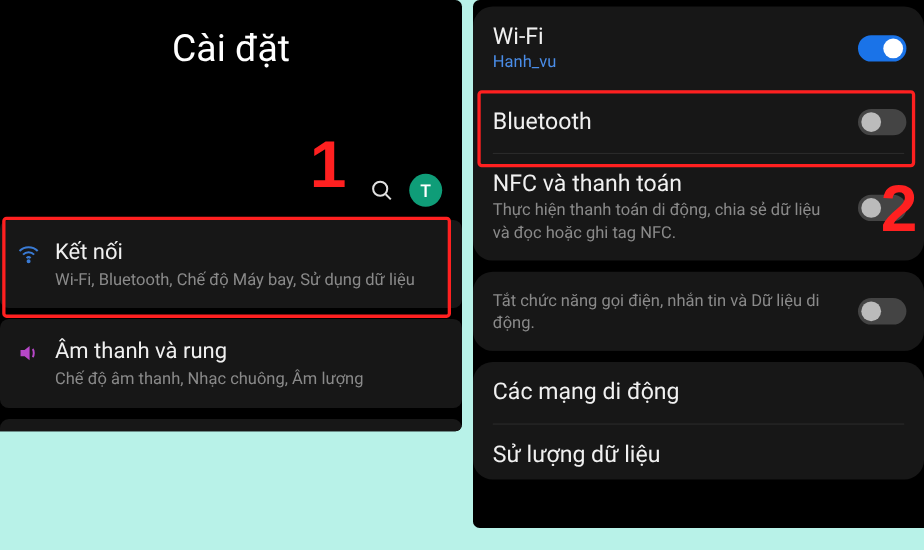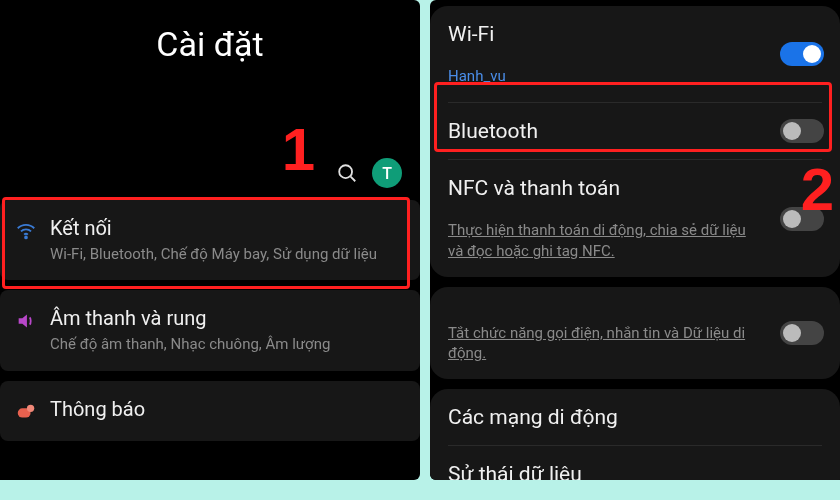--- a/index.html
+++ b/index.html
@@ -11,21 +11,21 @@
     background: #b8f2e8;
     overflow: hidden;
   }
   .screen {
     background: #000;
     position: relative;
     overflow: hidden;
   }
   .screen-left {
     width: 420px;
-    height: 480px;
+    height: 392px;
     border-radius: 0 6px 6px 0;
   }
   .screen-right {
     width: 410px;
     height: 480px;
     margin-left: 10px;
     border-radius: 6px 0 0 6px;
   }
   .title {
     color: #fff;
@@ -128,22 +128,21 @@
   .r-txt { flex: 1; padding-right: 60px; }
   .r-main {
     color: #f0f0f0;
     font-size: 21px;
     font-weight: 400;
   }
   .r-sub {
     color: #8a8a8a;
     font-size: 15px;
     line-height: 1.35;
-    margin-top: 20px;
-    text-decoration: underline;
+    margin-top: 0;
   }
   .r-sub.accent { color: #4a8de8; }
   .divider {
     height: 1px;
     background: #2a2a2a;
     margin: 0 18px;
   }
   .gap {
     height: 10px;
     background: #000;
@@ -298,21 +297,21 @@
 
     <div class="card">
       <div class="r-row">
         <div class="r-txt">
           <div class="r-main">Các mạng di động</div>
         </div>
       </div>
       <div class="divider"></div>
       <div class="r-row" style="padding-bottom:10px">
         <div class="r-txt">
-          <div class="r-main">Sử thái dữ liệu</div>
+          <div class="r-main">Sử lượng dữ liệu</div>
         </div>
       </div>
     </div>
   </div>
 
   <div class="annot annot-2">2</div>
   <div class="hl-right"></div>
 </div>
 
 </body></html>

